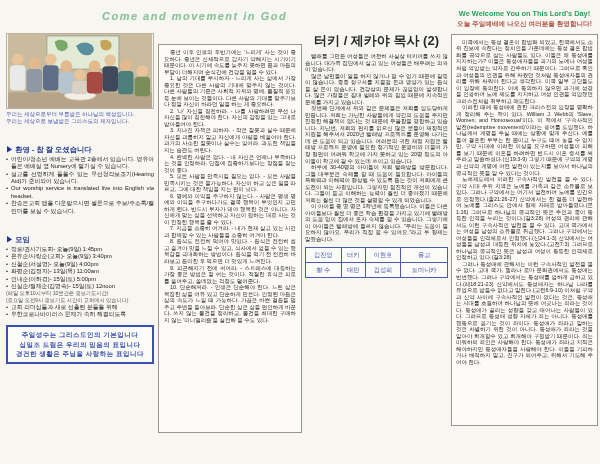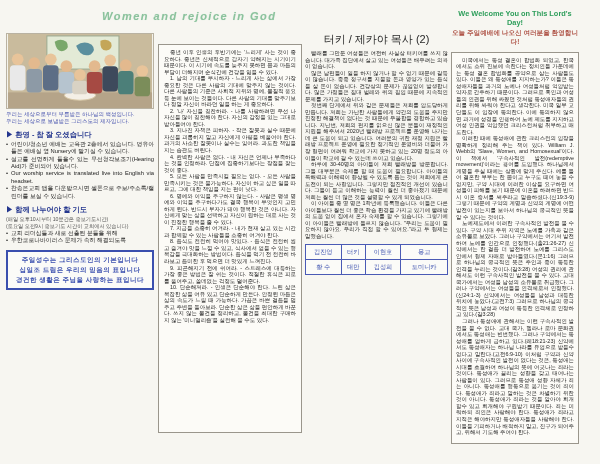--- a/index.html
+++ b/index.html
@@ -2,48 +2,48 @@
 <html><head>
 <meta charset="utf-8">
 <style>
   html,body{margin:0;padding:0;}
   .page{position:relative;width:600px;height:464px;background:#f7f6f1;font-family:"Liberation Sans",sans-serif;overflow:hidden;}
   .banner{position:absolute;left:102px;top:10px;font-size:11px;font-weight:bold;font-style:italic;color:#8cc29d;letter-spacing:1.5px;text-shadow:0 0 1px #cfe8d6;}
   
   .col1{position:absolute;left:6px;top:33px;width:148px;}
   .photo{width:148px;height:76px;border:1px solid #b9b2a2;box-sizing:border-box;display:block;}
   .caption{margin-top:2px;font-size:5.5px;line-height:1.25;color:#4a56b0;}
-  .sec-title{margin-top:5px;margin-bottom:1px;font-size:7.3px;font-weight:bold;color:#24368e;}
+  .sec-title{margin-top:20px;margin-bottom:1px;font-size:7.3px;font-weight:bold;color:#24368e;}
   .sec ul{margin:0;padding:0;list-style:none;}
   .sec li{position:relative;padding-left:5px;font-size:5.8px;line-height:1.28;color:#1c1c1c;text-align:justify;}
   .sec li::before{content:"•";position:absolute;left:0;top:0;}
   .blue{color:#3a4fae;}
   .note-line{font-size:5.2px;line-height:1.3;color:#555;}
   .pledge-box{margin-top:6px;border:2px solid #3a4fae;padding:3px 2px;background:#fbfbf8;}
   .pledge-box div{font-size:6.5px;font-weight:bold;color:#3a4fae;line-height:1.5;text-align:center;letter-spacing:0.5px;}
   
   .col2{position:absolute;left:158px;top:44px;width:144px;height:389px;border:1px solid #9a968c;background:#fcfbf7;padding:4px 5px;box-sizing:border-box;overflow:hidden;}
   .article p{margin:0;font-size:5.45px;line-height:1.2;color:#262626;text-indent:6px;text-align:justify;}
   
   .col3{position:absolute;left:305px;top:32px;width:143px;height:430px;overflow:hidden;}
-  .col3 .title{font-size:11px;font-weight:normal;color:#2a2a2a;text-align:center;margin-bottom:3px;}
+  .col3 .title{font-size:13px;font-weight:bold;color:#2a2a2a;text-align:center;margin-bottom:3px;}
   .mission-table{width:100%;border-collapse:collapse;margin-top:5px;}
   .mission-table td{border:1px solid #4a5ab5;color:#3a4fae;font-size:6.2px;text-align:center;padding:2.5px 0;background:#fbfbf8;}
   
-  .col4{position:absolute;left:451px;top:10px;width:128px;}
+  .col4{position:absolute;left:451px;top:10px;width:147px;}
   .w-en{font-size:7.4px;font-weight:bold;color:#2e9e5b;text-align:center;line-height:1.2;}
   .w-ko{font-size:6.6px;font-weight:bold;color:#b0564a;text-align:center;margin-top:1px;}
   .col4 .box{margin-top:5px;border:1px solid #9a968c;background:#fcfbf7;padding:4px;height:392px;box-sizing:border-box;overflow:hidden;}
 </style>
 </head>
 <body>
 
 <div class="page">
 
-  <div class="banner">Women and rejoice in God</div>
+  <div class="banner">Come and movement in God</div>
 
   <div class="col1">
     <svg class="photo" viewBox="0 0 148 76" xmlns="http://www.w3.org/2000/svg">
       <rect x="0" y="0" width="148" height="76" fill="#c9bb9d"></rect>
       <rect x="40" y="2" width="74" height="34" fill="#e3ead6" stroke="#9aa88f" stroke-width="1"></rect>
       <path d="M48 8 q6 -4 12 0 q4 6 -2 9 q-8 3 -10 -9z" fill="#7aa86b"></path>
       <path d="M70 12 q8 -6 16 -1 q5 5 -1 10 q-10 4 -15 -9z" fill="#5b8f9e"></path>
       <path d="M95 7 q7 -3 11 2 q2 7 -5 8 q-7 0 -6 -10z" fill="#c4a659"></path>
       <rect x="0" y="60" width="148" height="16" fill="#b5a489"></rect>
       <ellipse cx="74" cy="63" rx="16" ry="5" fill="#f4efe6" stroke="#d8c9a8" stroke-width="1"></ellipse>
@@ -76,25 +76,35 @@
     <div class="sec">
       <div class="sec-title">▶ 환영 - 참 잘 오셨습니다</div>
       <ul>
         <li>어린이/청소년 예배는 교육관 2층에서 있습니다. 영유아들은 예배실 옆 Nursery에 맡기실 수 있습니다.</li>
         <li>설교를 선명하게 들을수 있는 무선청각보조기(Hearing Aid)가 준비되어 있습니다.</li>
         <li class="blue">Our worship service is translated live into English via headset.</li>
         <li>찬송은교회 앱을 다운받으시면 셀폰으로 주보/주소록/캘린더를 보실 수 있습니다.</li>
       </ul>
     </div>
 
+    <div class="sec">
+      <div class="sec-title">▶ 모임</div>
+      <ul>
+        <li>장로/권사기도회- 오늘(9일) 1:45pm</li>
+        <li>온유순/사랑순(교회)- 오늘(9일) 3:40pm</li>
+        <li>신철순(서설명)- 오늘(9일) 4:00pm</li>
+        <li>화평순(김정자)- 13일(목) 11:00am</li>
+        <li>인내순(이하경)- 15일(토) 5:00pm</li>
+        <li>신실순/절제순(김명숙)- 15일(토) 12noon</li>
+      </ul>
+    </div>
 
 
 
     <div class="sec">
-      <div class="sec-title">▶ 함께 나누어야 할 기도</div>
       <div class="note-line">(매일 오후10시부터 10분간은 중보기도시간)</div>
       <div class="note-line">(토요일 오전9시 중보기도 시간이 교회에서 있습니다)</div>
       <ul>
         <li>교회 리더십들과 새로 선출된 분들을 위해</li>
         <li>우한코로나바이러스 문제가 속히 해결되도록</li>
       </ul>
     </div>
 
     <div class="pledge-box">
       <div>주일성수는 그리스도인의 기본입니다</div>

